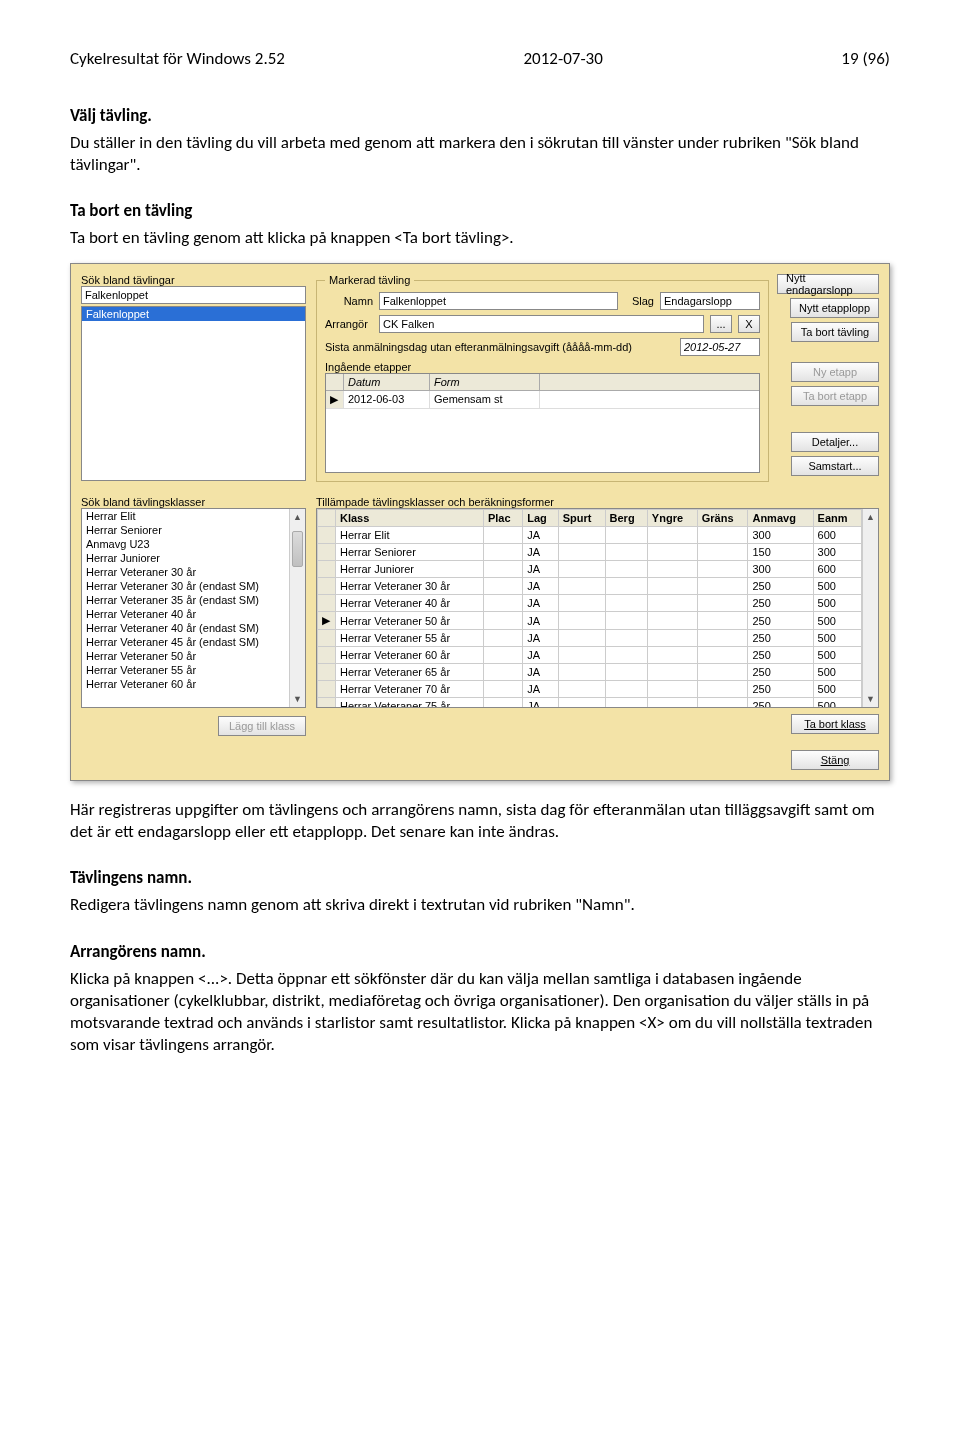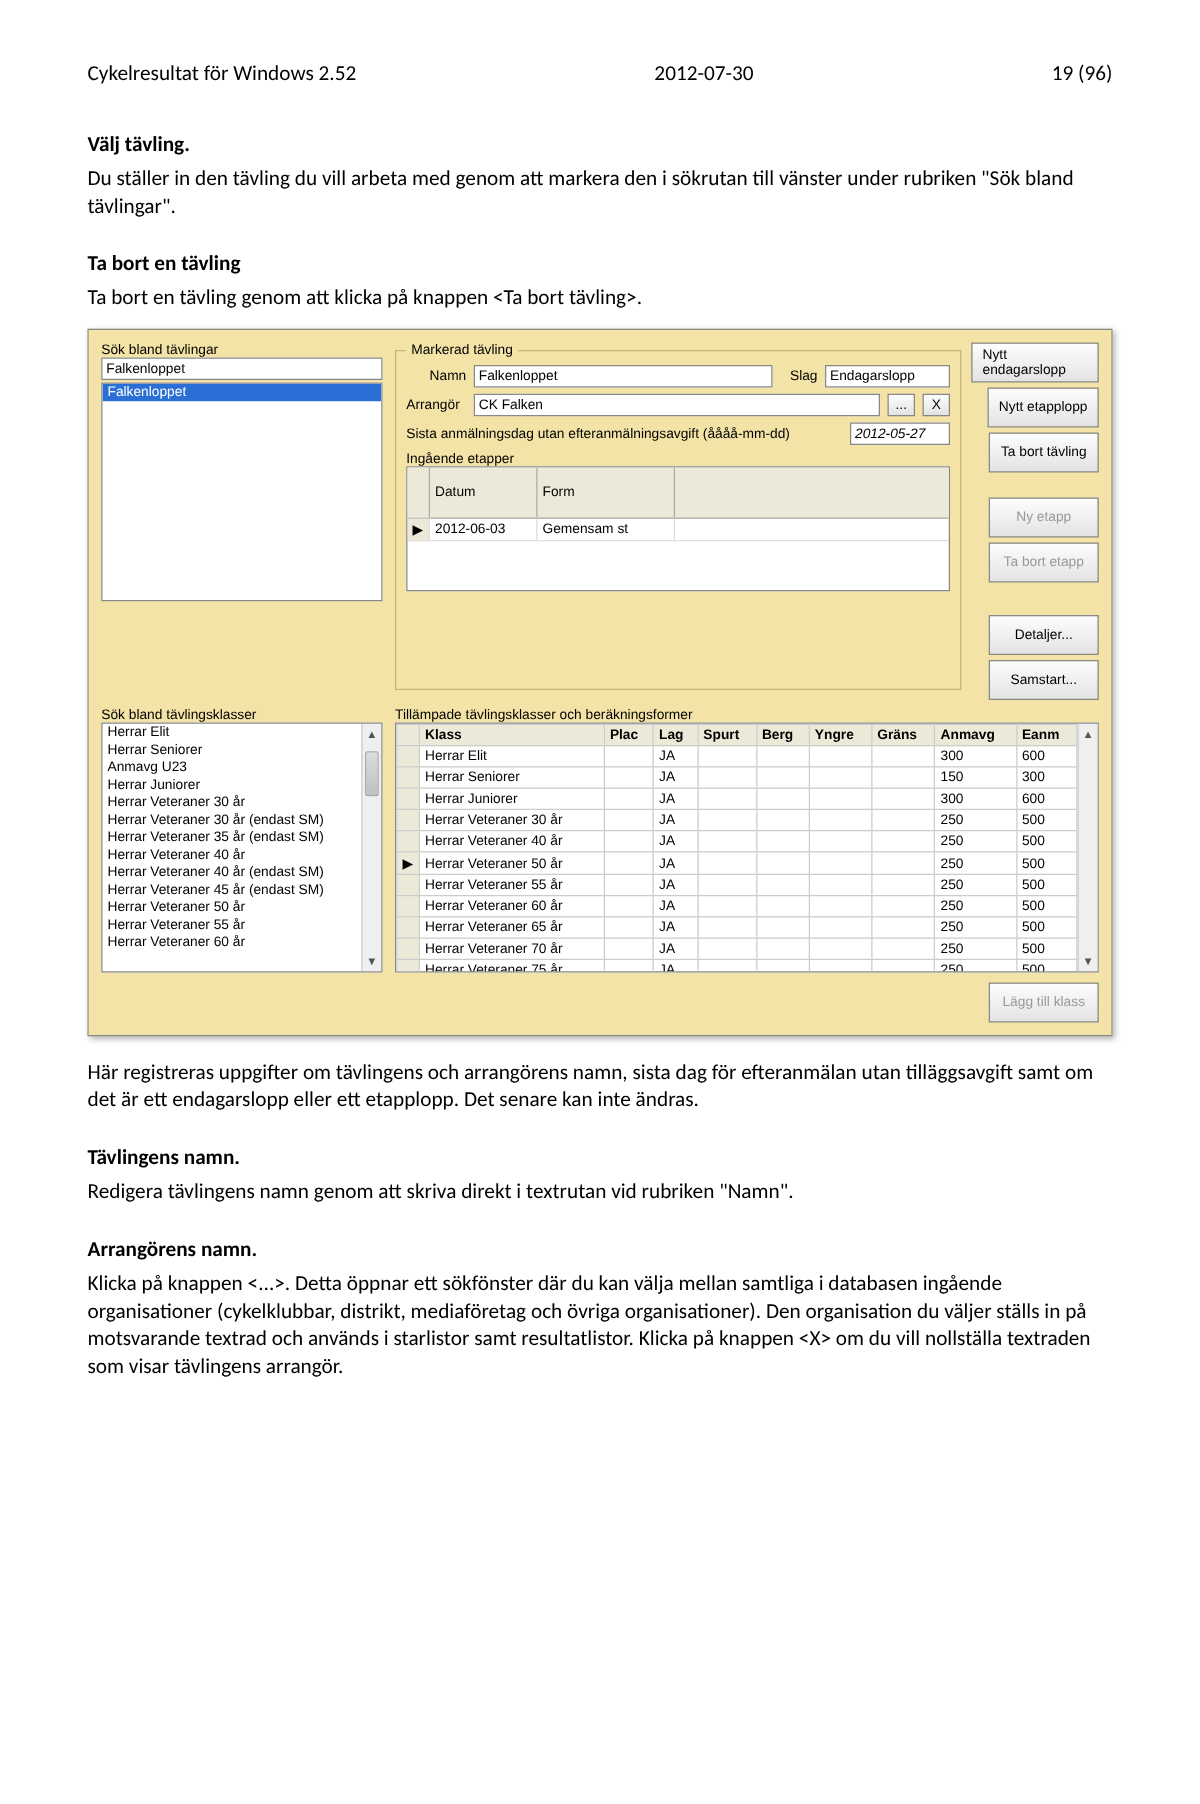--- a/index.html
+++ b/index.html
@@ -89,21 +89,21 @@
     overflow: hidden;
   }
   .listbox .item {
     padding: 1px 4px; font-size: 11px; white-space: nowrap;
   }
   .listbox .item.selected { background: #2a6fd6; color: #fff; }
 
   .btn {
     background: linear-gradient(#fdfdfd, #e3e3e3);
     border: 1px solid #888;
-    height: 32px; padding: 0 8px;
+    height: 20px; padding: 0 8px;
     font-size: 11px; display: inline-flex; align-items: center; justify-content: center;
     min-width: 88px;
   }
   .btn.disabled { color: #999; }
   .mini-btn {
     background: linear-gradient(#fdfdfd,#e3e3e3); border: 1px solid #888;
     height: 18px; width: 22px; display: inline-flex; align-items: center; justify-content: center;
     font-size: 11px;
   }
 
@@ -113,21 +113,21 @@
     background: #f3e3a7;
   }
   fieldset.group legend { font-size: 11px; padding: 0 4px; }
   .row { display: flex; align-items: center; margin-bottom: 5px; gap: 6px; }
 
   .etapp-table {
     border: 1px solid #888; background: #fff;
     height: 100px; overflow: hidden;
   }
   .etapp-table .hdr { display: flex; background: #ece9d8; border-bottom: 1px solid #aaa; }
-  .etapp-table .hdr div { border-right: 1px solid #aaa; padding: 14px 4px; font-size: 11px; }
+  .etapp-table .hdr div { border-right: 1px solid #aaa; padding: 2px 4px; font-size: 11px; font-style: italic; }
   .etapp-table .r { display: flex; border-bottom: 1px solid #ddd; }
   .etapp-table .r div { border-right: 1px solid #ddd; padding: 2px 4px; font-size: 11px; }
   .etapp-col-mark { width: 18px; background: #ece9d8; }
   .etapp-col-datum { width: 86px; }
   .etapp-col-form { width: 110px; }
 
   .right-btns { display: flex; flex-direction: column; gap: 4px; align-items: flex-end; }
 
   .mid-area { display: flex; margin-top: 6px; }
   .classes-list {
@@ -437,20 +437,25 @@
               <div class="arrow-dn">▼</div>
             </div>
           </div>
         </div>
       </div>
 
       <div class="dlg-footer-row">
         <div class="left">
           <span class="btn disabled">Lägg till klass</span>
         </div>
+        <div class="right">
+          <span class="btn">Ta bort klass</span>
+          <div style="height:8px;"></div>
+          <span class="btn">Stäng</span>
+        </div>
       </div>
     </div>
   </div>
 
   <div class="body-text">Här registreras uppgifter om tävlingens och arrangörens namn, sista dag för efteranmälan utan tilläggsavgift samt om det är ett endagarslopp eller ett etapplopp. Det senare kan inte ändras.</div>
   <div class="section-heading">Tävlingens namn.</div>
   <div class="body-text">Redigera tävlingens namn genom att skriva direkt i textrutan vid rubriken "Namn".</div>
   <div class="section-heading">Arrangörens namn.</div>
   <div class="body-text">Klicka på knappen &lt;...&gt;. Detta öppnar ett sökfönster där du kan välja mellan samtliga i databasen ingående organisationer (cykelklubbar, distrikt, mediaföretag och övriga organisationer). Den organisation du väljer ställs in på motsvarande textrad och används i starlistor samt resultatlistor. Klicka på knappen &lt;X&gt; om du vill nollställa textraden som visar tävlingens arrangör.</div>
 </div>

